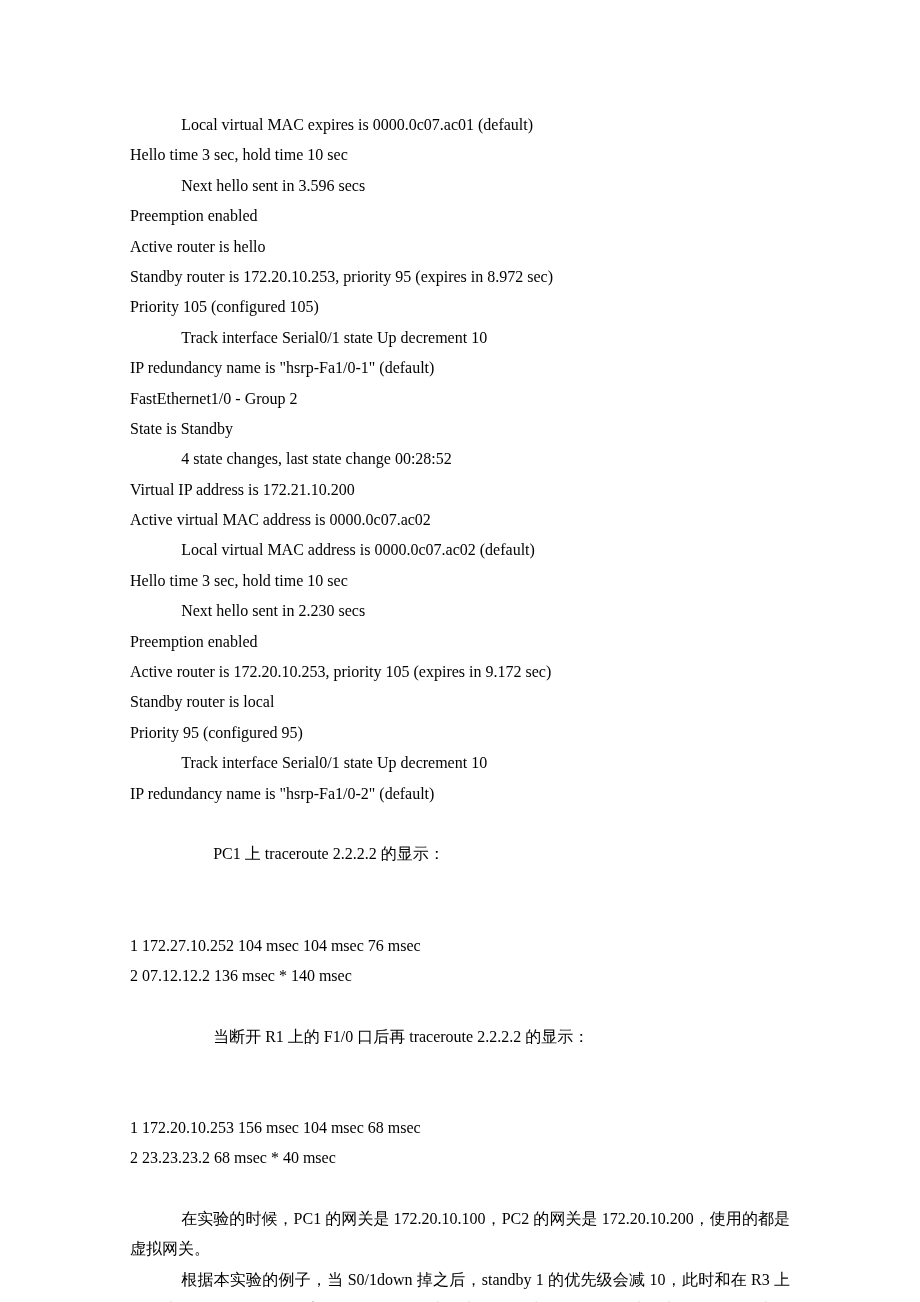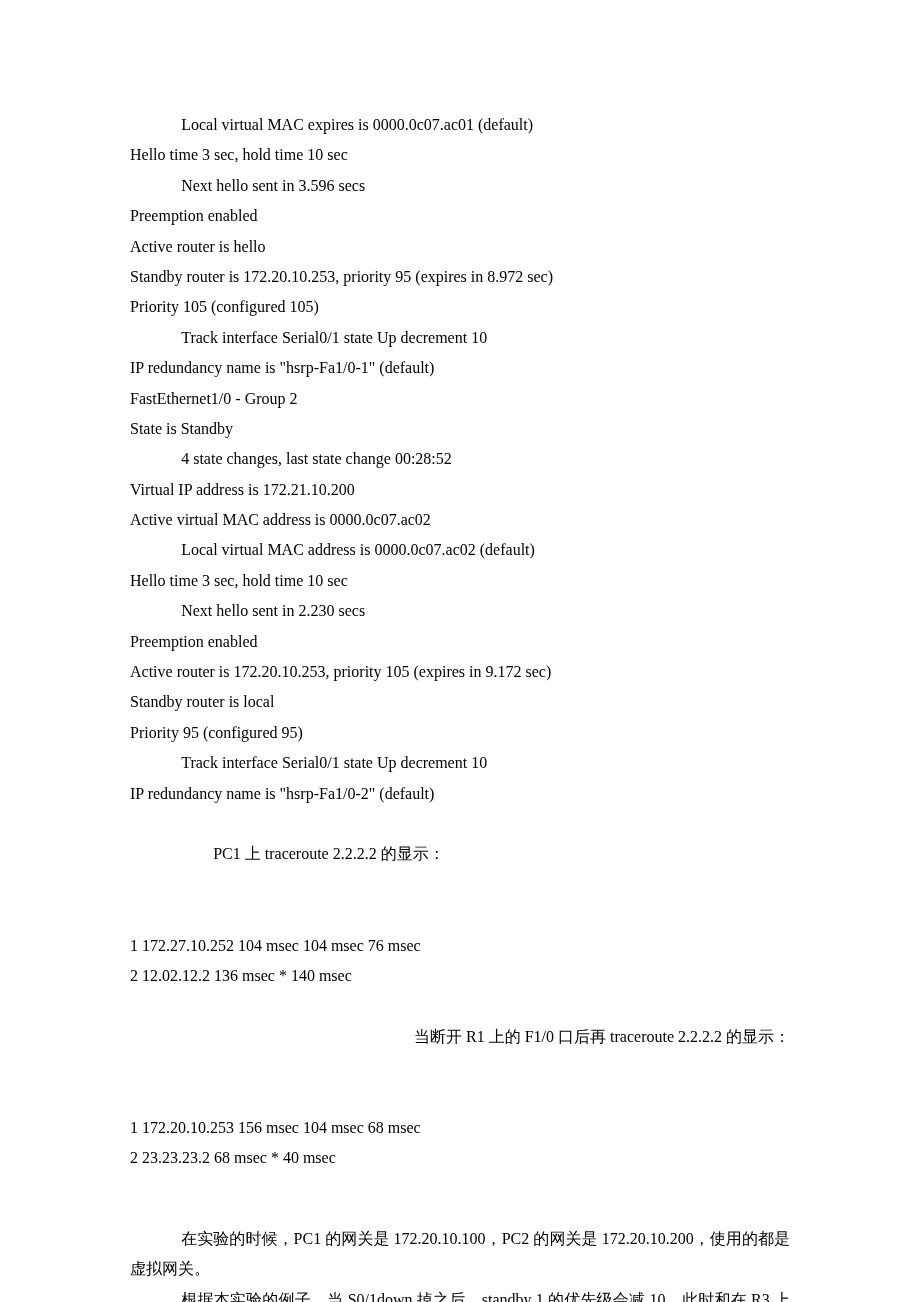--- a/index.html
+++ b/index.html
@@ -46,28 +46,28 @@
 <div class="block">IP redundancy name is "hsrp-Fa1/0-2" (default)</div>
 
 <div class="section-gap"></div>
 
 <div class="block" style="padding-left:5.2em;">PC1 上 traceroute 2.2.2.2 的显示：</div>
 
 <div class="section-gap"></div>
 <div class="section-gap"></div>
 
 <div class="block">1 172.27.10.252 104 msec 104 msec 76 msec</div>
-<div class="block">2 12.02.12.2 136 msec * 140 msec</div>
+<div class="block">2 07.12.12.2 136 msec * 140 msec</div>
 
 <div class="section-gap"></div>
 
-<div class="block" style="padding-left:5.2em;text-align:right;">当断开 R1 上的 F1/0 口后再 traceroute 2.2.2.2 的显示：</div>
+<div class="block" style="padding-left:5.2em;">当断开 R1 上的 F1/0 口后再 traceroute 2.2.2.2 的显示：</div>
 
 <div class="section-gap"></div>
 <div class="section-gap"></div>
 
 <div class="block">1 172.20.10.253 156 msec 104 msec 68 msec</div>
 <div class="block">2 23.23.23.2 68 msec * 40 msec</div>
 
 <div class="section-gap"></div>
 
-<div class="block para-indent" style="text-align:justify;margin-top:20px;">在实验的时候，PC1 的网关是 172.20.10.100，PC2 的网关是 172.20.10.200，使用的都是虚拟网关。</div>
+<div class="block para-indent" style="text-align:justify;">在实验的时候，PC1 的网关是 172.20.10.100，PC2 的网关是 172.20.10.200，使用的都是虚拟网关。</div>
 <div class="block para-indent" style="text-align:justify;">根据本实验的例子，当 S0/1down 掉之后，standby 1 的优先级会减 10，此时和在 R3 上的优先级一样，但是 R1 上还是 active，因为抢占是在优先级不一样的时候才有效，当优先级一样的情况下，原来哪个是 active 的，还是 active，就像本实验一样，当 s0/1down 之后，对 PC1 来说，active 的还是 R1，但是 R1 上的 s0/1 端了，所以还是 ping 不通的。当 hsrp 刚启动的时候，加入 R1 和 R3 上的优先级一样，那么就会比 IP 地址，因为 R3 上的的 F1/0 端口的 IP 比 R1 上的 F1/0 要高，所以此时会选择 R3 会 active。</div>
 
 </body></html>

